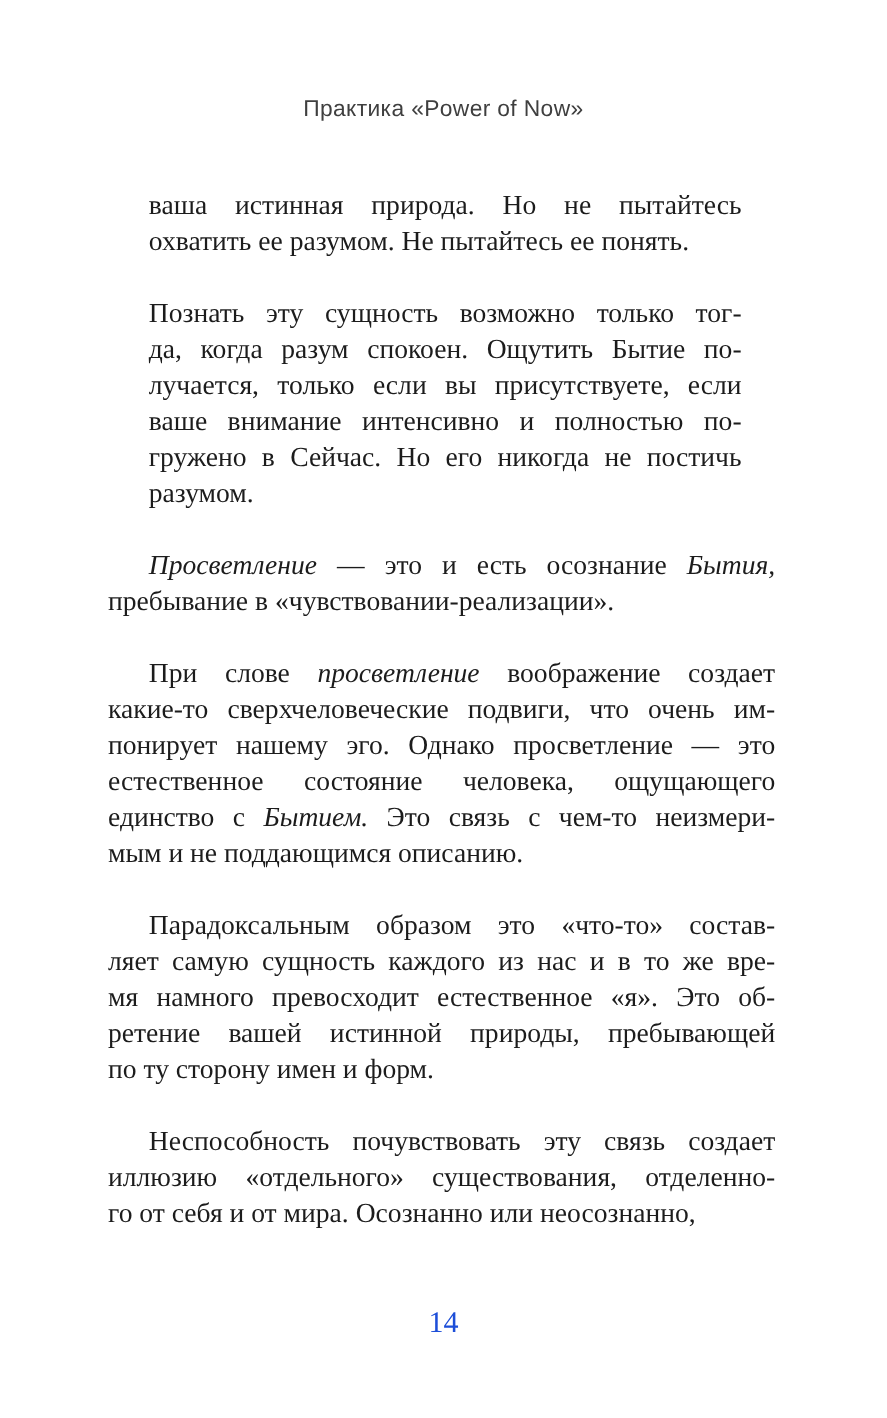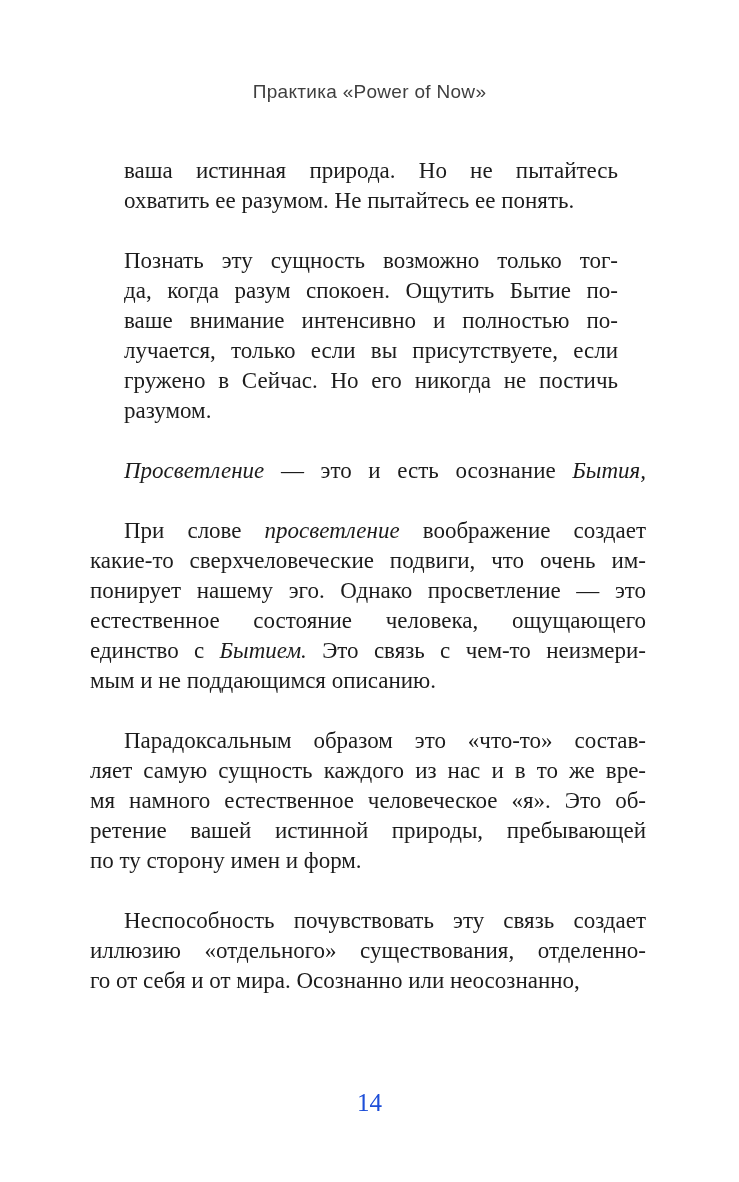--- a/index.html
+++ b/index.html
@@ -58,42 +58,43 @@
 
   <div class="text-column" style="color: rgb(28, 28, 28);">
       <div class="block inset">
         <div class="para">
           <div class="line"><span>ваша истинная природа. Но не пытайтесь</span></div>
           <div class="line last"><span>охватить ее разумом. Не пытайтесь ее понять.</span></div>
         </div>
         <div class="para">
           <div class="line first"><span>Познать эту сущность возможно только тог-</span></div>
           <div class="line"><span>да, когда разум спокоен. Ощутить Бытие по-</span></div>
+          <div class="line"><span>лучается, только если вы присутствуете, если</span></div>
           <div class="line"><span>ваше внимание интенсивно и полностью по-</span></div>
-          <div class="line"><span>лучается, только если вы присутствуете, если</span></div>
           <div class="line"><span>гружено в Сейчас. Но его никогда не постичь</span></div>
           <div class="line last"><span>разумом.</span></div>
         </div>
       </div>
       <div class="block full">
         <div class="para indent">
           <div class="line first"><span class="it">Просветление</span><span> — это и есть осознание </span><span class="it">Бытия,</span></div>
+          <div class="line last"><span>пребывание в «чувствовании-реализации».</span></div>
         </div>
         <div class="para indent">
           <div class="line first"><span>При слове </span><span class="it">просветление</span><span> воображение создает</span></div>
           <div class="line"><span>какие-то сверхчеловеческие подвиги, что очень им-</span></div>
           <div class="line"><span>понирует нашему эго. Однако просветление — это</span></div>
           <div class="line"><span>естественное состояние человека, ощущающего</span></div>
           <div class="line"><span>единство с </span><span class="it">Бытием.</span><span> Это связь с чем-то неизмери-</span></div>
           <div class="line last"><span>мым и не поддающимся описанию.</span></div>
         </div>
         <div class="para indent">
           <div class="line first"><span>Парадоксальным образом это «что-то» состав-</span></div>
           <div class="line"><span>ляет самую сущность каждого из нас и в то же вре-</span></div>
-          <div class="line"><span>мя намного естественное человеческое «я». Это об-</span></div>
+          <div class="line"><span>мя намного превосходит естественное «я». Это об-</span></div>
           <div class="line"><span>ретение вашей истинной природы, пребывающей</span></div>
           <div class="line last"><span>по ту сторону имен и форм.</span></div>
         </div>
         <div class="para indent">
           <div class="line first"><span>Неспособность почувствовать эту связь создает</span></div>
           <div class="line"><span>иллюзию «отдельного» существования, отделенно-</span></div>
           <div class="line last"><span>го от себя и от мира. Осознанно или неосознанно,</span></div>
         </div>
       </div>
     </div>

